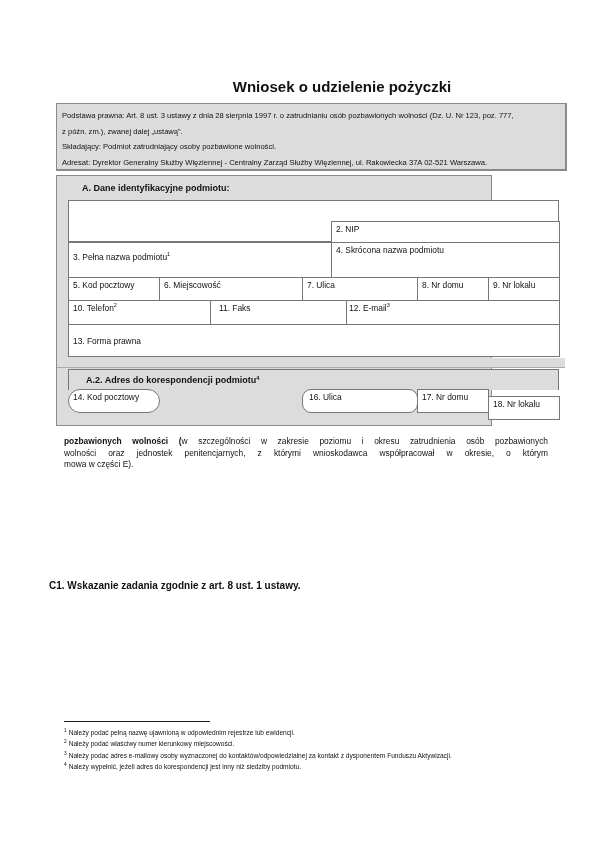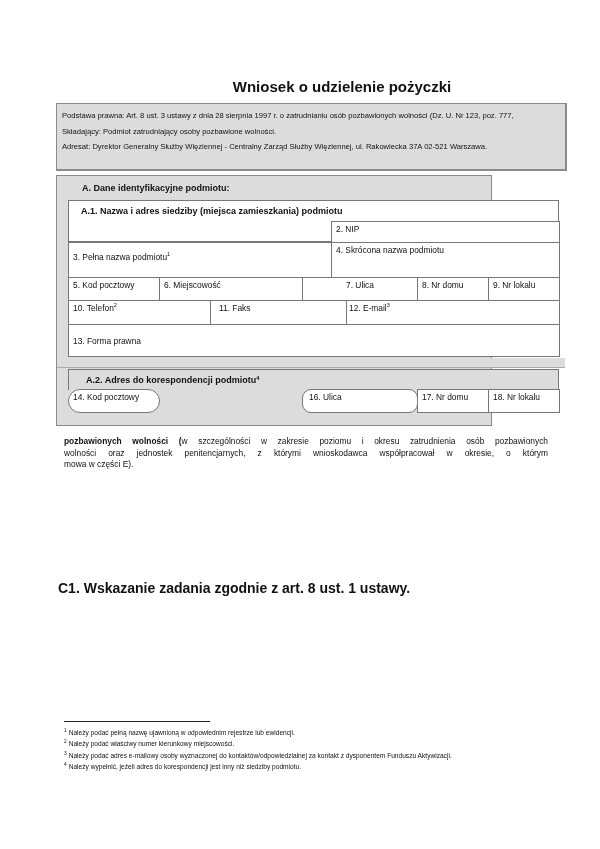--- a/index.html
+++ b/index.html
@@ -24,42 +24,42 @@
   .a2-head { position: absolute; left: 11px; top: 193px; width: 491px; height: 21px; background: #dcdcdc; border: 1px solid #777; border-bottom: none; }
   .a2-title { position: absolute; left: 17px; top: 5px; font-size: 9px; font-weight: bold; }
   .a2-title sup { font-size: 5.5px; vertical-align: top; }
 
   .sec-b { position: absolute; left: 64px; top: 436px; width: 484px; font-size: 8.4px; line-height: 11.5px; text-align: justify; }
   .sec-b .b-bold { font-weight: bold; }
   .sec-b .b-letter { font-weight: bold; font-size: 10px; }
   .sec-b-line { display: block; text-align: justify; text-align-last: justify; white-space: nowrap; }
   .sec-b-line.last { text-align-last: left; }
 
-  .sec-c1 { position: absolute; left: 58px; top: 580px; font-size: 14px; font-weight: bold; }
+  .sec-c1 { position: absolute; left: 49px; top: 580px; font-size: 10px; font-weight: bold; }
 
   .fn-rule { position: absolute; left: 64px; top: 721px; width: 146px; height: 1px; background: #222; }
   .footnotes { position: absolute; left: 64px; top: 727px; font-size: 6.6px; line-height: 11.3px; }
   .footnotes sup { font-size: 4.8px; vertical-align: top; position: relative; top: -2px; margin-right: 2px; }
 </style>
 </head>
 <body>
 
 <div class="title">Wniosek o udzielenie pożyczki</div>
 
 <div class="header-box">
   <div>Podstawa prawna: Art. 8 ust. 3 ustawy z dnia 28 sierpnia 1997 r. o zatrudnianiu osób pozbawionych wolności (Dz. U. Nr 123, poz. 777,</div>
+  <div>z późn. zm.), zwanej dalej „ustawą”.</div>
   <div>Składający: Podmiot zatrudniający osoby pozbawione wolności.</div>
   <div>Adresat: Dyrektor Generalny Służby Więziennej - Centralny Zarząd Służby Więziennej, ul. Rakowiecka 37A 02-521 Warszawa.</div>
 </div>
 
 <div class="sec-a">
   <div class="sec-a-title">A. Dane identyfikacyjne podmiotu:</div>
 
   <div class="a1">
-    <div class="a1-title">A.1. Nazwa i adres siedziby (miejsca zamieszkania)  podmiotu</div>
 
     <div class="cell" style="left:-1px; top:20px; width:264px; height:22px;margin-top:20px;">
       <span>1. Regon</span>
     </div>
     <div class="cell" style="left:262px; top:20px; width:229px; height:22px;">
       <span>2. NIP</span>
     </div>
 
     <div class="cell" style="left:-1px; top:41px; width:264px; height:36px; padding-top:9px;">
       <span>3. Pełna nazwa podmiotu</span><sup>1</sup>
@@ -67,21 +67,21 @@
     <div class="cell" style="left:262px; top:41px; width:229px; height:36px;">
       <span>4. Skrócona nazwa podmiotu</span>
     </div>
 
     <div class="cell" style="left:-1px; top:76px; width:92px; height:24px;">
       <span>5. Kod pocztowy</span>
     </div>
     <div class="cell" style="left:90px; top:76px; width:144px; height:24px;">
       <span>6. Miejscowość</span>
     </div>
-    <div class="cell" style="left:233px; top:76px; width:116px; height:24px;text-align:center;">
+    <div class="cell" style="left:233px; top:76px; width:116px; height:24px;">
       <span>7. Ulica</span>
     </div>
     <div class="cell" style="left:348px; top:76px; width:72px; height:24px;">
       <span>8. Nr domu</span>
     </div>
     <div class="cell" style="left:419px; top:76px; width:72px; height:24px;">
       <span>9. Nr lokalu</span>
     </div>
 
     <div class="cell" style="left:-1px; top:99px; width:143px; height:25px;">
@@ -107,21 +107,21 @@
 
   <div class="cell" style="left:11px; top:213px; width:92px; height:24px;border-radius:12px;">
     <span>14. Kod pocztowy</span>
   </div>
   <div class="cell" style="left:245px; top:213px; width:116px; height:24px; padding-left:6px;border-radius:9px;">
     <span>16. Ulica</span>
   </div>
   <div class="cell" style="left:360px; top:213px; width:72px; height:24px; ">
     <span>17. Nr domu</span>
   </div>
-  <div class="cell" style="left:431px; top:213px; width:72px; height:24px;">
+  <div class="cell" style="left:431px; top:220px; width:72px; height:24px;">
     <span>18. Nr lokalu</span>
   </div>
 </div>
 
 <div class="sec-b">
   <span class="sec-b-line"><span class="b-bold">pozbawionych wolności (</span><span>w szczególności w zakresie poziomu i okresu zatrudnienia osób pozbawionych</span></span>
   <span class="sec-b-line">wolności oraz jednostek penitencjarnych, z którymi wnioskodawca współpracował w okresie, o którym</span>
   <span class="sec-b-line last">mowa w części E).</span>
 </div>
 

